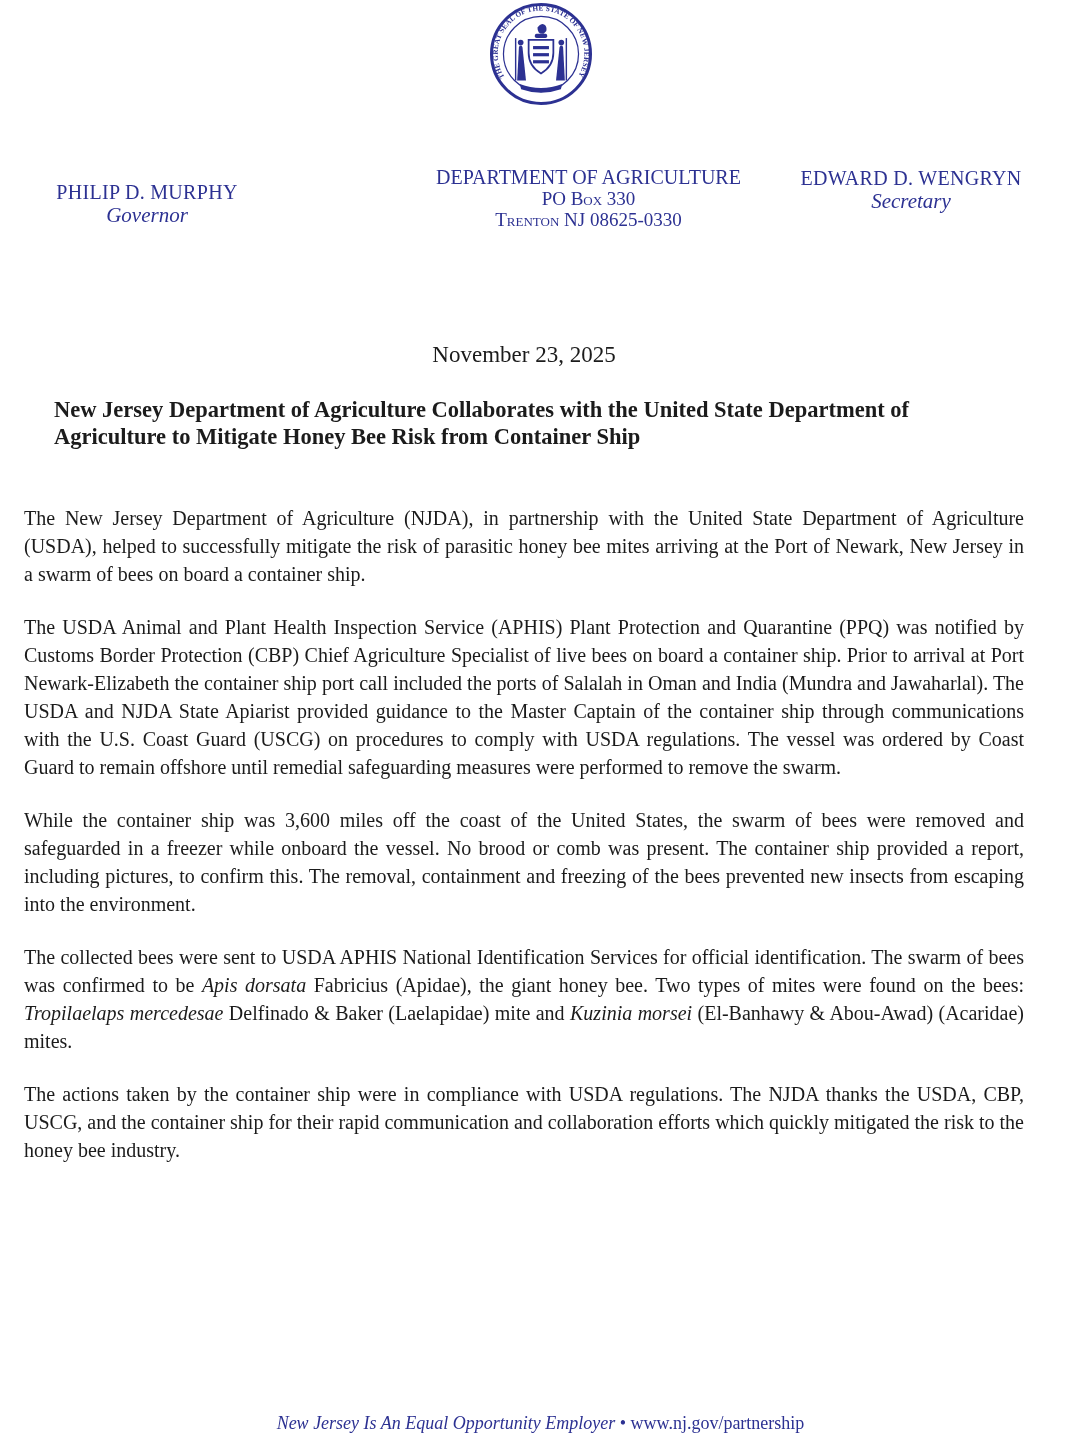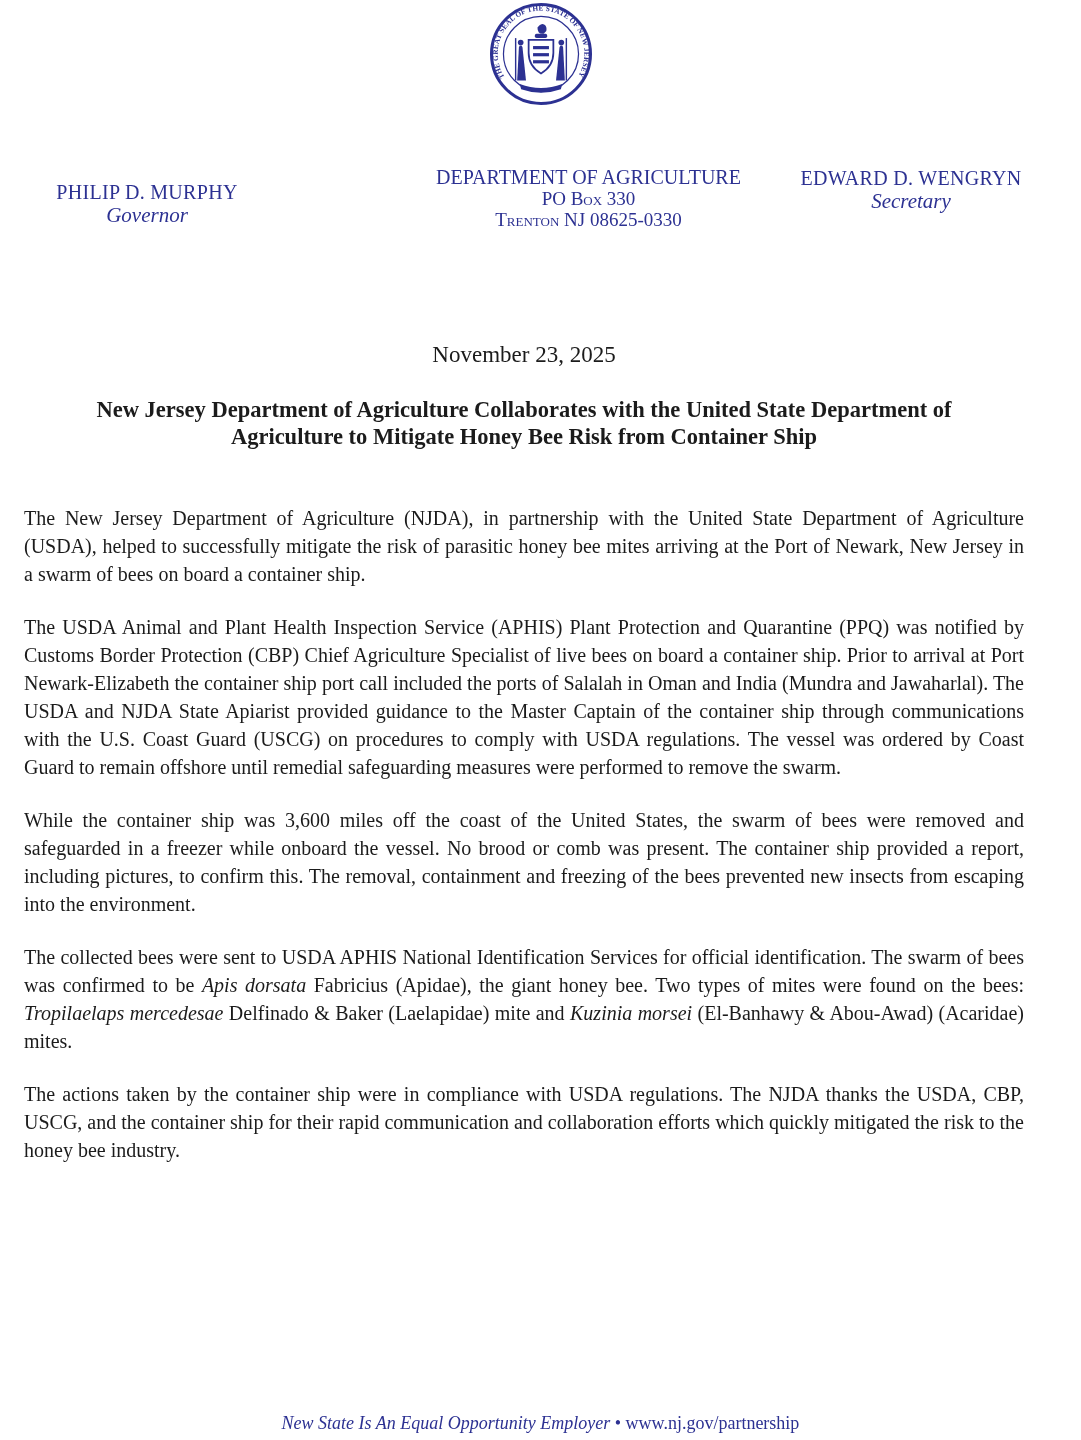--- a/index.html
+++ b/index.html
@@ -42,21 +42,21 @@
   .official-title { font-size:21px; font-style:italic; line-height:22px; }
 
   
   .letter-body { position:absolute; top:341px; left:24px; width:1000px; }
 
   .date { text-align:center; font-size:23px; line-height:28px; }
 
   .title {
     margin:27px auto 0 auto;
     max-width:940px;
-    text-align:center;
+    text-align:left;
     font-size:22.5px;
     font-weight:bold;
     line-height:27px;
   }
 
   .letter-body p {
     margin:25px 0 0 0;
     font-size:20px;
     line-height:28px;
     text-align:justify;
@@ -142,18 +142,18 @@
     <h1 class="title">New Jersey Department of Agriculture Collaborates with the United State Department of Agriculture to Mitigate Honey Bee Risk from Container Ship</h1>
 
     <p class="first"><span>The New Jersey Department of Agriculture (NJDA), in partnership with the United State Department of Agriculture (USDA), helped to successfully mitigate the risk of parasitic honey bee mites arriving at the Port of Newark, New Jersey in a swarm of bees on board a container ship.</span></p>
     <p><span>The USDA Animal and Plant Health Inspection Service (APHIS) Plant Protection and Quarantine (PPQ) was notified by Customs Border Protection (CBP) Chief Agriculture Specialist of live bees on board a container ship. Prior to arrival at Port Newark-Elizabeth the container ship port call included the ports of Salalah in Oman and India (Mundra and Jawaharlal). The USDA and NJDA State Apiarist provided guidance to the Master Captain of the container ship through communications with the U.S. Coast Guard (USCG) on procedures to comply with USDA regulations. The vessel was ordered by Coast Guard to remain offshore until remedial safeguarding measures were performed to remove the swarm.</span></p>
     <p><span>While the container ship was 3,600 miles off the coast of the United States, the swarm of bees were removed and safeguarded in a freezer while onboard the vessel. No brood or comb was present. The container ship provided a report, including pictures, to confirm this. The removal, containment and freezing of the bees prevented new insects from escaping into the environment.</span></p>
     <p><span>The collected bees were sent to USDA APHIS National Identification Services for official identification. The swarm of bees was confirmed to be </span><span class="it">Apis dorsata</span><span> Fabricius (Apidae), the giant honey bee. Two types of mites were found on the bees: </span><span class="it">Tropilaelaps mercedesae</span><span> Delfinado &amp; Baker (Laelapidae) mite and </span><span class="it">Kuzinia morsei</span><span> (El-Banhawy &amp; Abou-Awad) (Acaridae) mites.</span></p>
     <p><span>The actions taken by the container ship were in compliance with USDA regulations. The NJDA thanks the USDA, CBP, USCG, and the container ship for their rapid communication and collaboration efforts which quickly mitigated the risk to the honey bee industry.</span></p>
   </main>
 
   <footer class="page-footer">
-    <span class="f-italic">New State Is An Equal Opportunity Employer</span>
+    <span class="f-italic">New Jersey Is An Equal Opportunity Employer</span>
     <span>•</span>
     <span>www.nj.gov/partnership</span>
   </footer>
 
 </div>
 
 </body></html>

